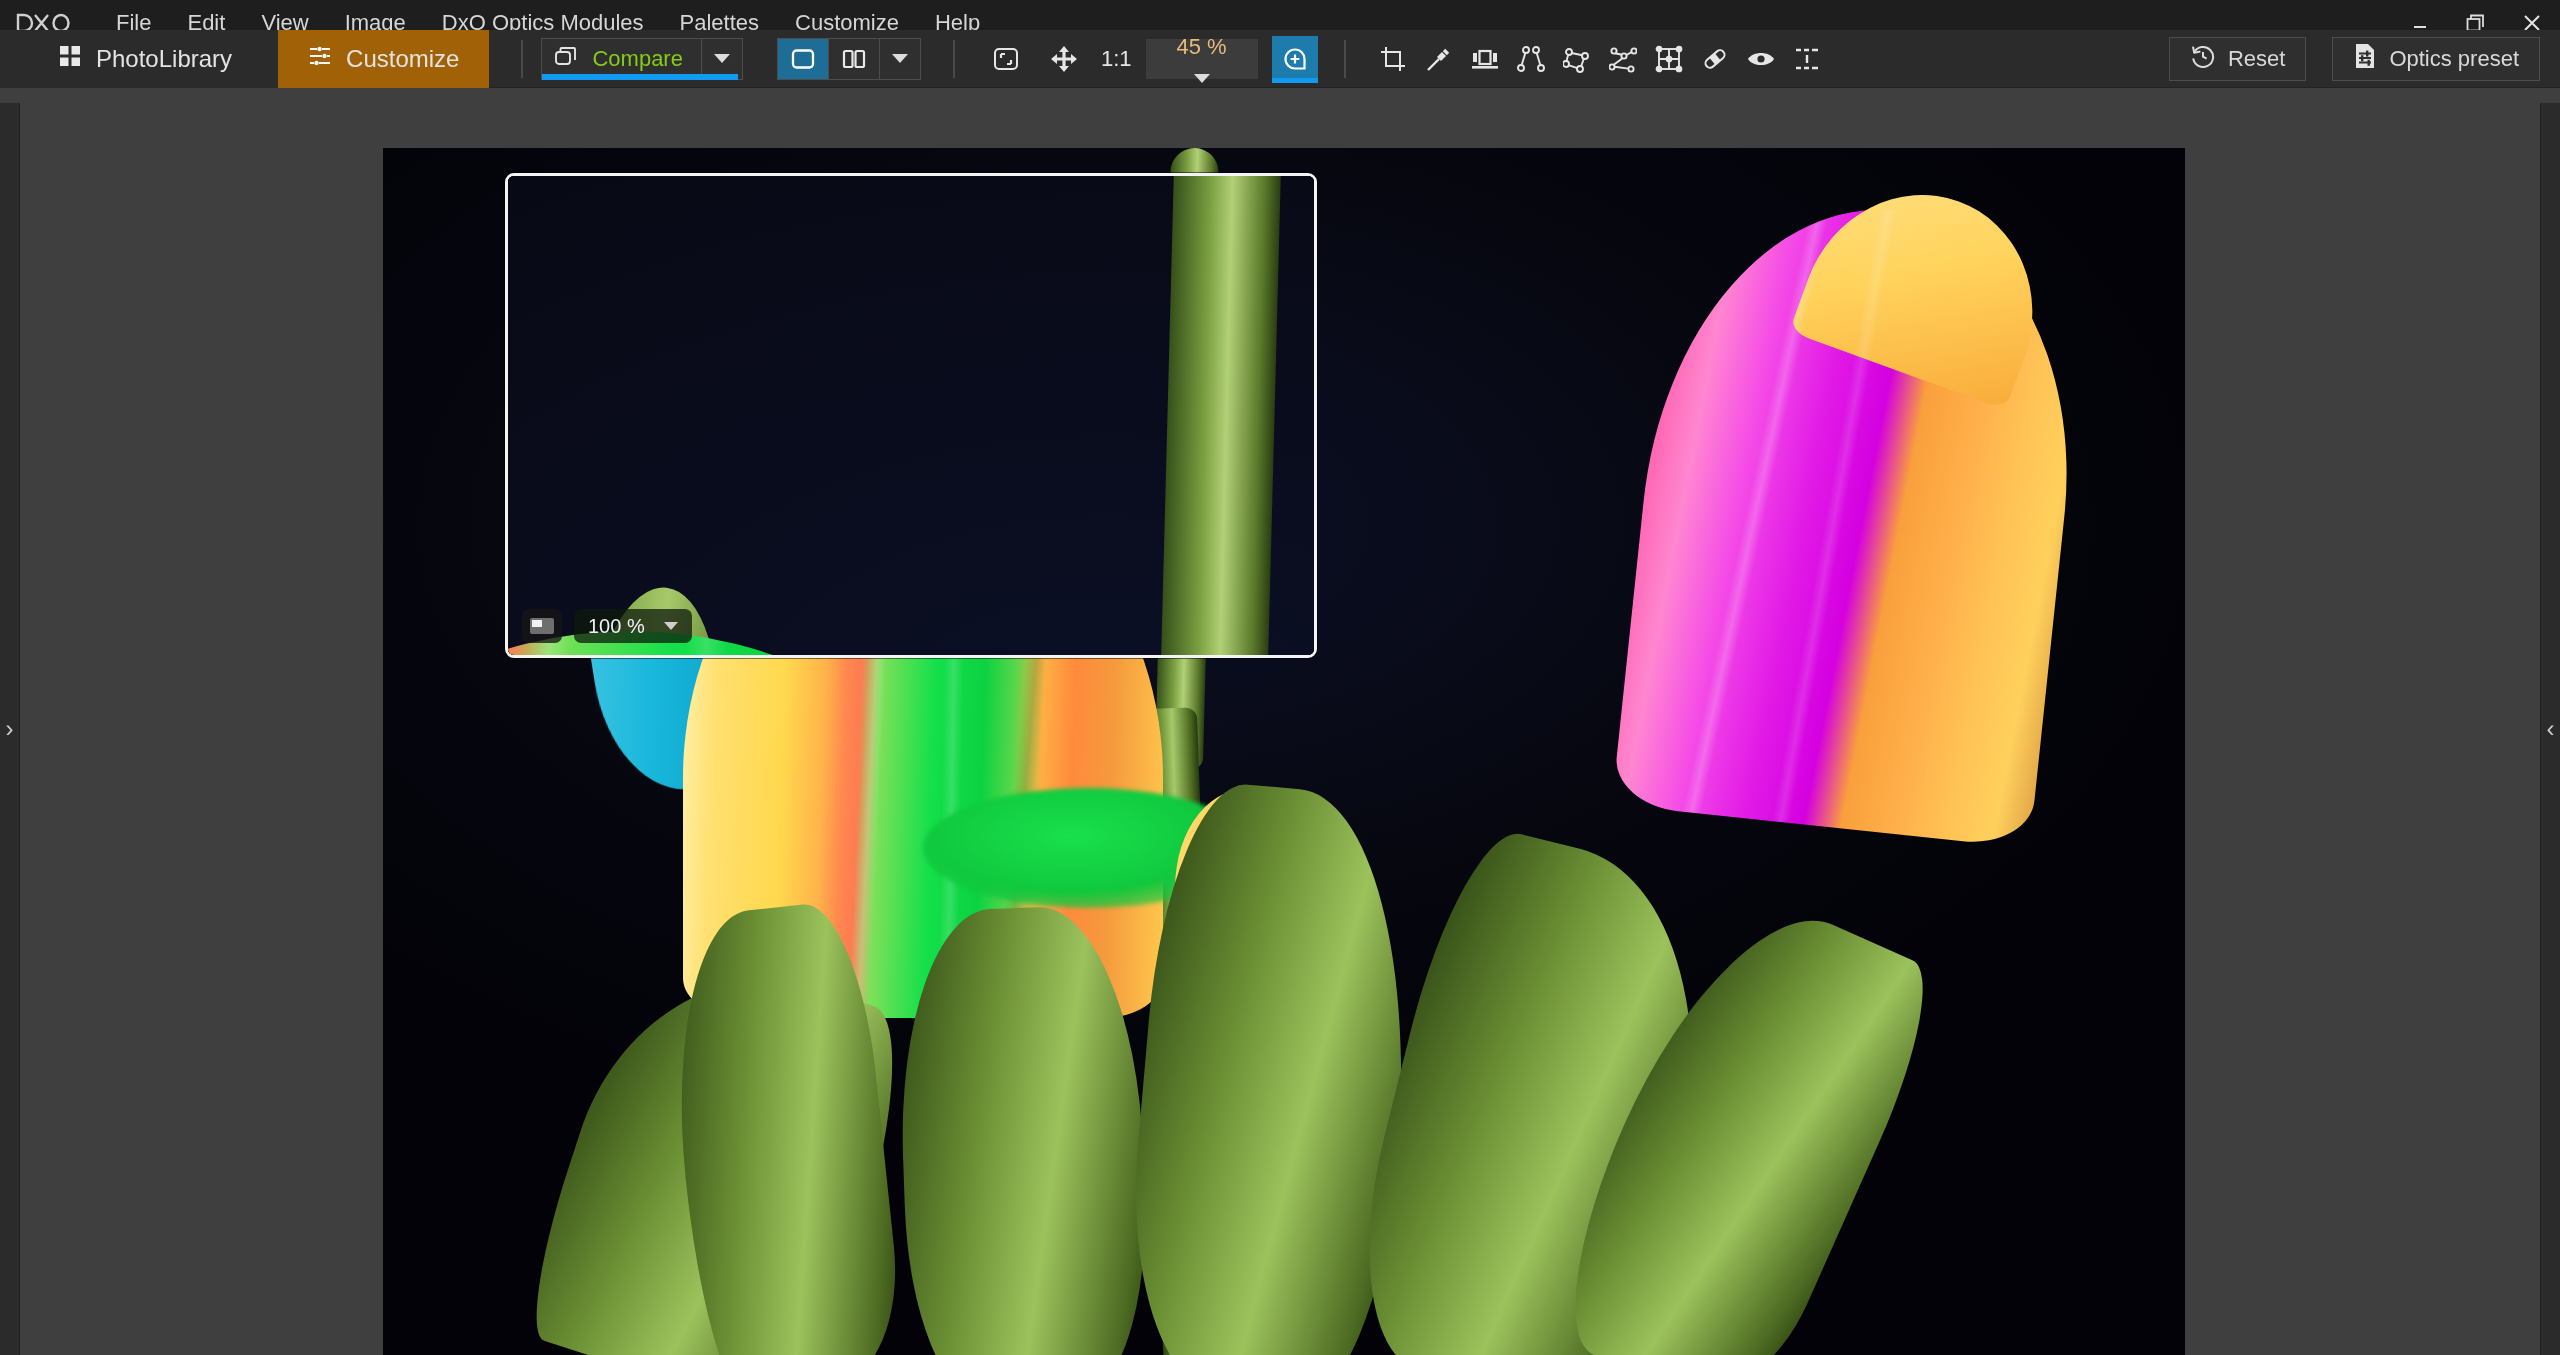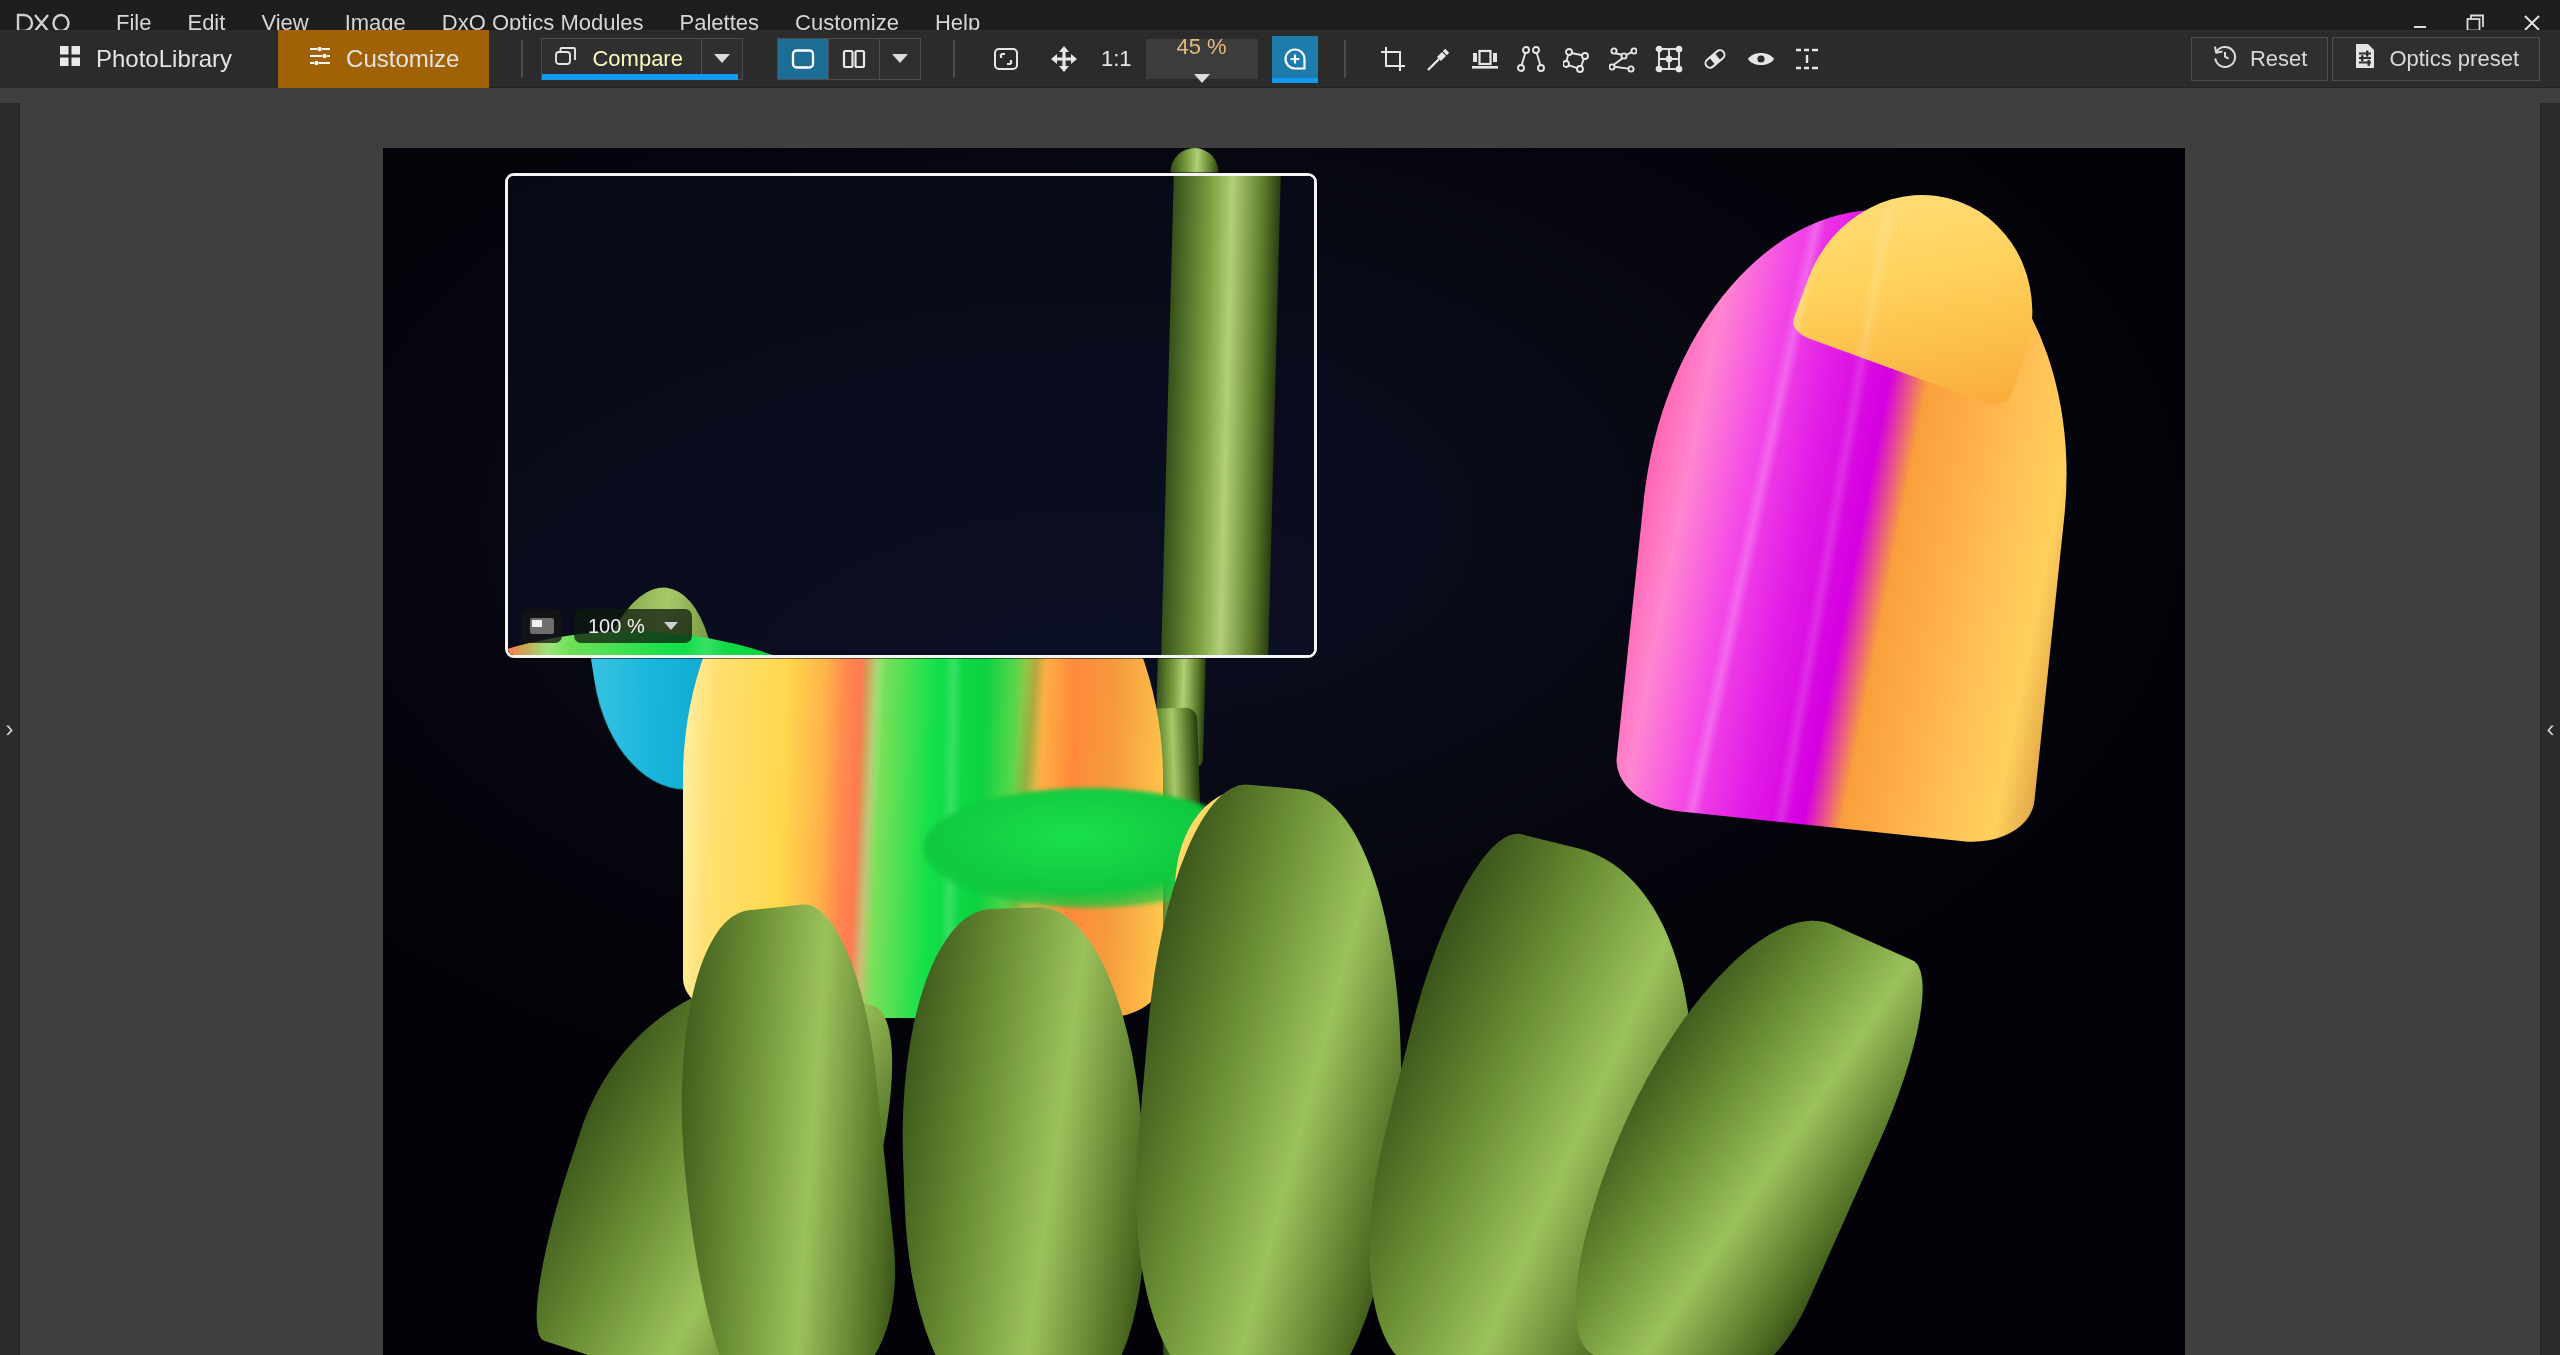--- a/index.html
+++ b/index.html
@@ -50,42 +50,42 @@
   .mode-tab.first { padding-left: 58px; padding-right: 46px; }
   .sep { width: 2px; height: 38px; background: #4a4a4a; margin: 0 18px; }
 
   .btn-box {
     display: flex; align-items: center;
     height: 42px; border: 1px solid #4d4d4d; background: #2f2f2f;
     position: relative;
   }
   .btn-box .cell {
     display: flex; align-items: center; justify-content: center;
-    height: 40px; padding: 0 12px; color: #fef9c3; font-size: 22px; gap: 12px;
+    height: 40px; padding: 0 12px; color: #84cc16; font-size: 22px; gap: 12px;
   }
   .btn-box .cell + .cell { border-left: 1px solid #4d4d4d; }
   .cell.active { background: #1d6d96; }
   .underline-blue {
     position: absolute; left: 0; bottom: -1px; height: 6px; background: #109bf0;
   }
 
   .icon-btn {
     width: 46px; height: 46px;
     display: flex; align-items: center; justify-content: center;
     color: #e4e4e4; position: relative;
   }
   .icon-btn.on { background: #1d7cab; }
   .zoom-val {
     display: flex; align-items: center; justify-content: center; gap: 14px;
     background: #3c3c3c; height: 40px; padding: 0 18px;
     color: #e8bb7d; font-size: 22px; min-width: 112px; flex-direction: column;
   }
   .ratio-txt { color: #e6e6e6; font-size: 22px; padding: 0 14px; }
 
-  .right-btns { position: absolute; right: 20px; display: flex; gap: 4px; }
+  .right-btns { position: absolute; right: 20px; display: flex; gap: 26px; }
   .act-btn {
     display: flex; align-items: center; gap: 12px;
     height: 44px; padding: 0 20px;
     border: 1px solid #4d4d4d; background: #2f2f2f;
     color: #d8d8d8; font-size: 22px; white-space: nowrap;
   }
 
   
   .side-handle {
     position: absolute; top: 103px; width: 20px; height: 1252px;

